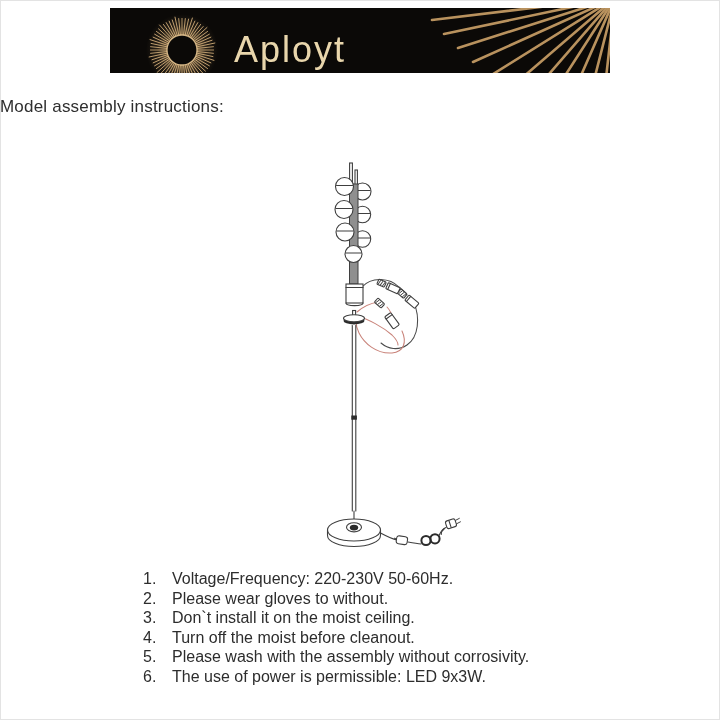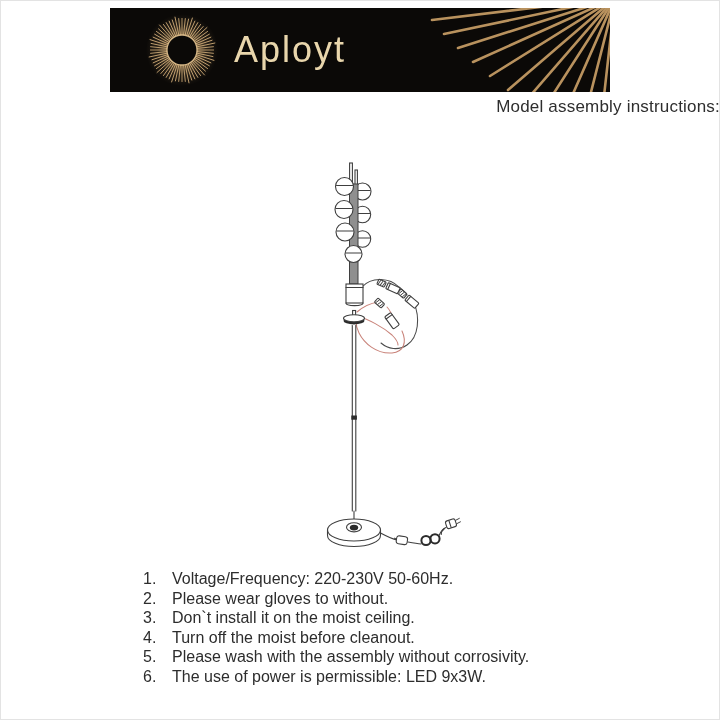--- a/index.html
+++ b/index.html
@@ -3,32 +3,32 @@
 <meta charset="utf-8">
 <style>
   html,body{margin:0;padding:0;background:#ffffff;}
   .page{
     position:relative;width:720px;height:720px;background:#ffffff;overflow:hidden;
     font-family:"Liberation Sans", sans-serif;
     box-shadow:inset 0 0 0 1px #e3e3e3;
   }
   
   .banner{
-    position:absolute;left:110px;top:8px;width:500px;height:84px;
+    position:absolute;left:110px;top:8px;width:500px;height:65px;
     background:#0b0907;overflow:hidden;
   }
   .logo{position:absolute;left:0;top:0;width:140px;height:84px;}
   .brand{
     position:absolute;left:124px;top:0;height:84px;display:flex;align-items:center;
     color:#e9d6ac;font-size:36px;font-weight:300;letter-spacing:2px;
   }
   .fan{position:absolute;left:300px;top:0;width:200px;height:84px;}
   
   .title-block{
-    position:absolute;left:0;top:97px;width:720px;text-align:right;
+    position:absolute;left:0;top:97px;width:720px;text-align:left;
     color:#2e2e2e;font-size:17px;line-height:20px;font-weight:500;letter-spacing:.2px;
   }
   
   .diagram{position:absolute;left:0;top:0;width:720px;height:720px;}
   .ln{stroke:#3f3f3f;stroke-width:1.1;fill:none;stroke-linecap:round;}
   .fillw{fill:#ffffff;stroke:#3f3f3f;stroke-width:1.1;}
   .pole{fill:#8f8f8f;stroke:#3f3f3f;stroke-width:1;}
   .wire{stroke:#4a4a4a;stroke-width:1.05;fill:none;stroke-linecap:round;}
   .wireRed{stroke:#c9837a;stroke-width:1.05;fill:none;stroke-linecap:round;}
   .dark{fill:#2b2b2b;}

